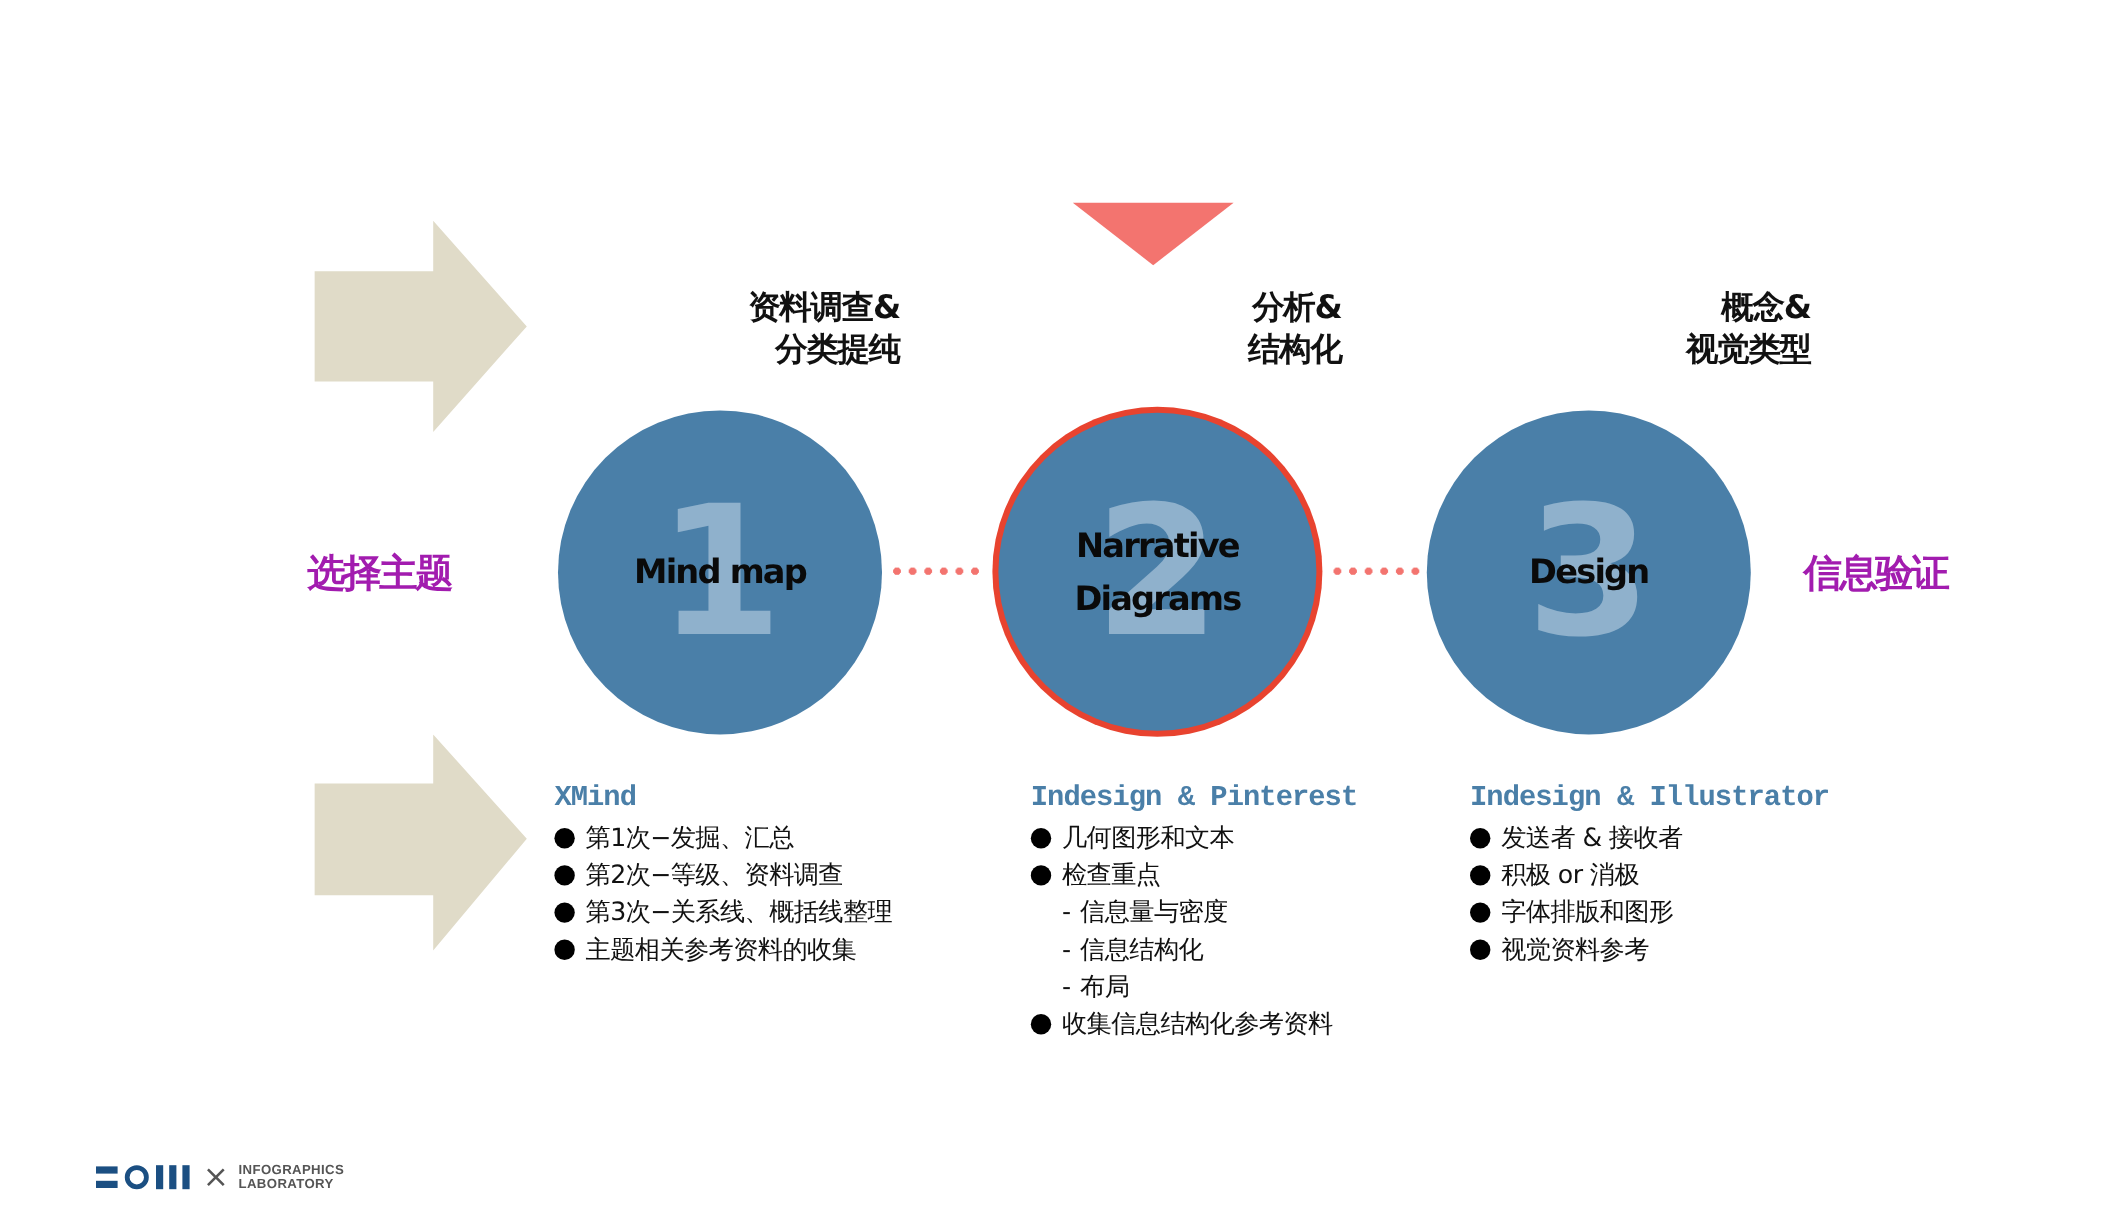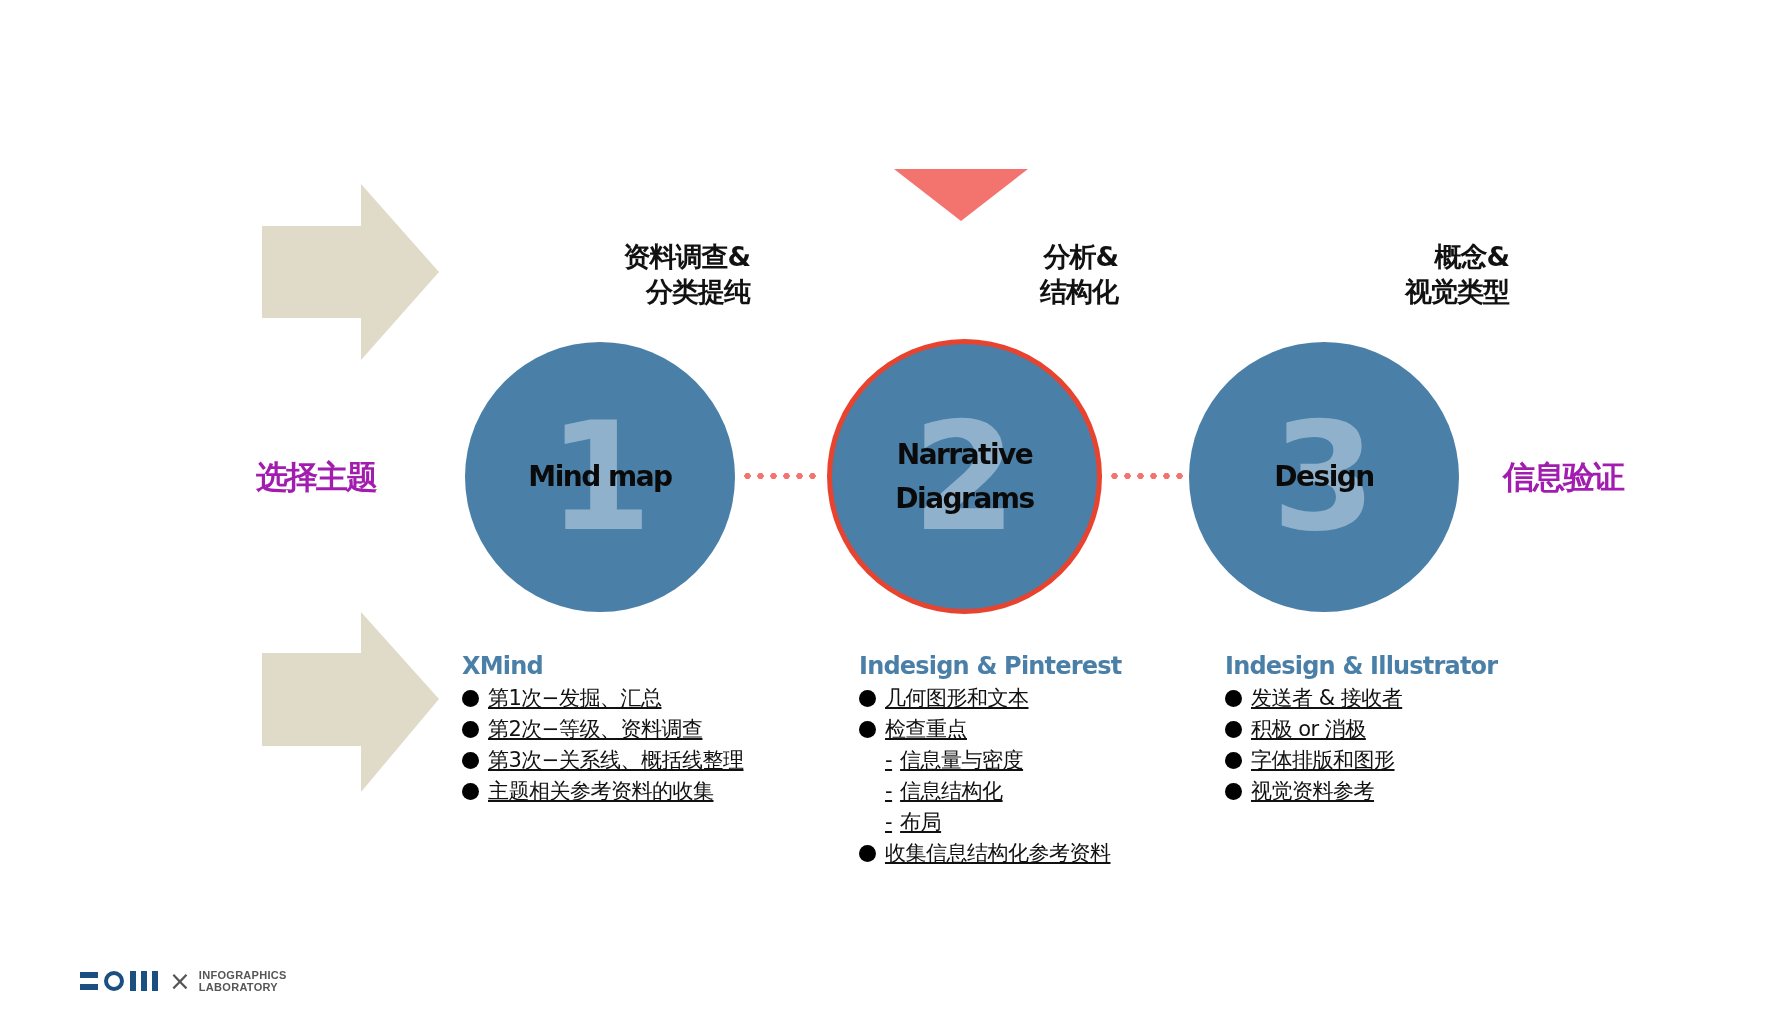--- a/index.html
+++ b/index.html
@@ -35,22 +35,22 @@
     .dots { height: 6px; background-image: radial-gradient(circle, #f3746f 3px, transparent 3.4px);
       background-size: 13px 6px; background-repeat: repeat-x; }
 
     
     .side-label { font-weight: bold; font-size: 32px; line-height: 48px; color: #a21caf;
       letter-spacing: -2px; white-space: nowrap; }
 
     
     .tool-block { }
     .tool-title { font-weight: bold; font-size: 24px; line-height: 30px; color: #4a7fa8;
-      letter-spacing: -0.8px; white-space: nowrap; margin-bottom: 2px; }
-    .tool-list { list-style: none; margin: 0; padding: 0; text-decoration: underline; }
+      letter-spacing: -0.8px; white-space: nowrap; margin-bottom: 2px; font-family: Liberation Mono, monospace; }
+    .tool-list { list-style: none; margin: 0; padding: 0; }
     .tool-list li { font-size: 21px; line-height: 31px; color: #111; white-space: nowrap;
       display: flex; align-items: center; letter-spacing: -0.5px; }
     .tool-list li .bullet { display: inline-block; width: 17px; height: 17px; border-radius: 50%;
       background: #000; margin-right: 9px; flex: none; }
     .tool-list li.sub { padding-left: 26px; }
     .tool-list li.sub .dash { margin-right: 8px; }
 
     
     .logo { left: 80px; top: 968px; display: flex; align-items: center; }
     .logo-mark { display: flex; align-items: center; }

